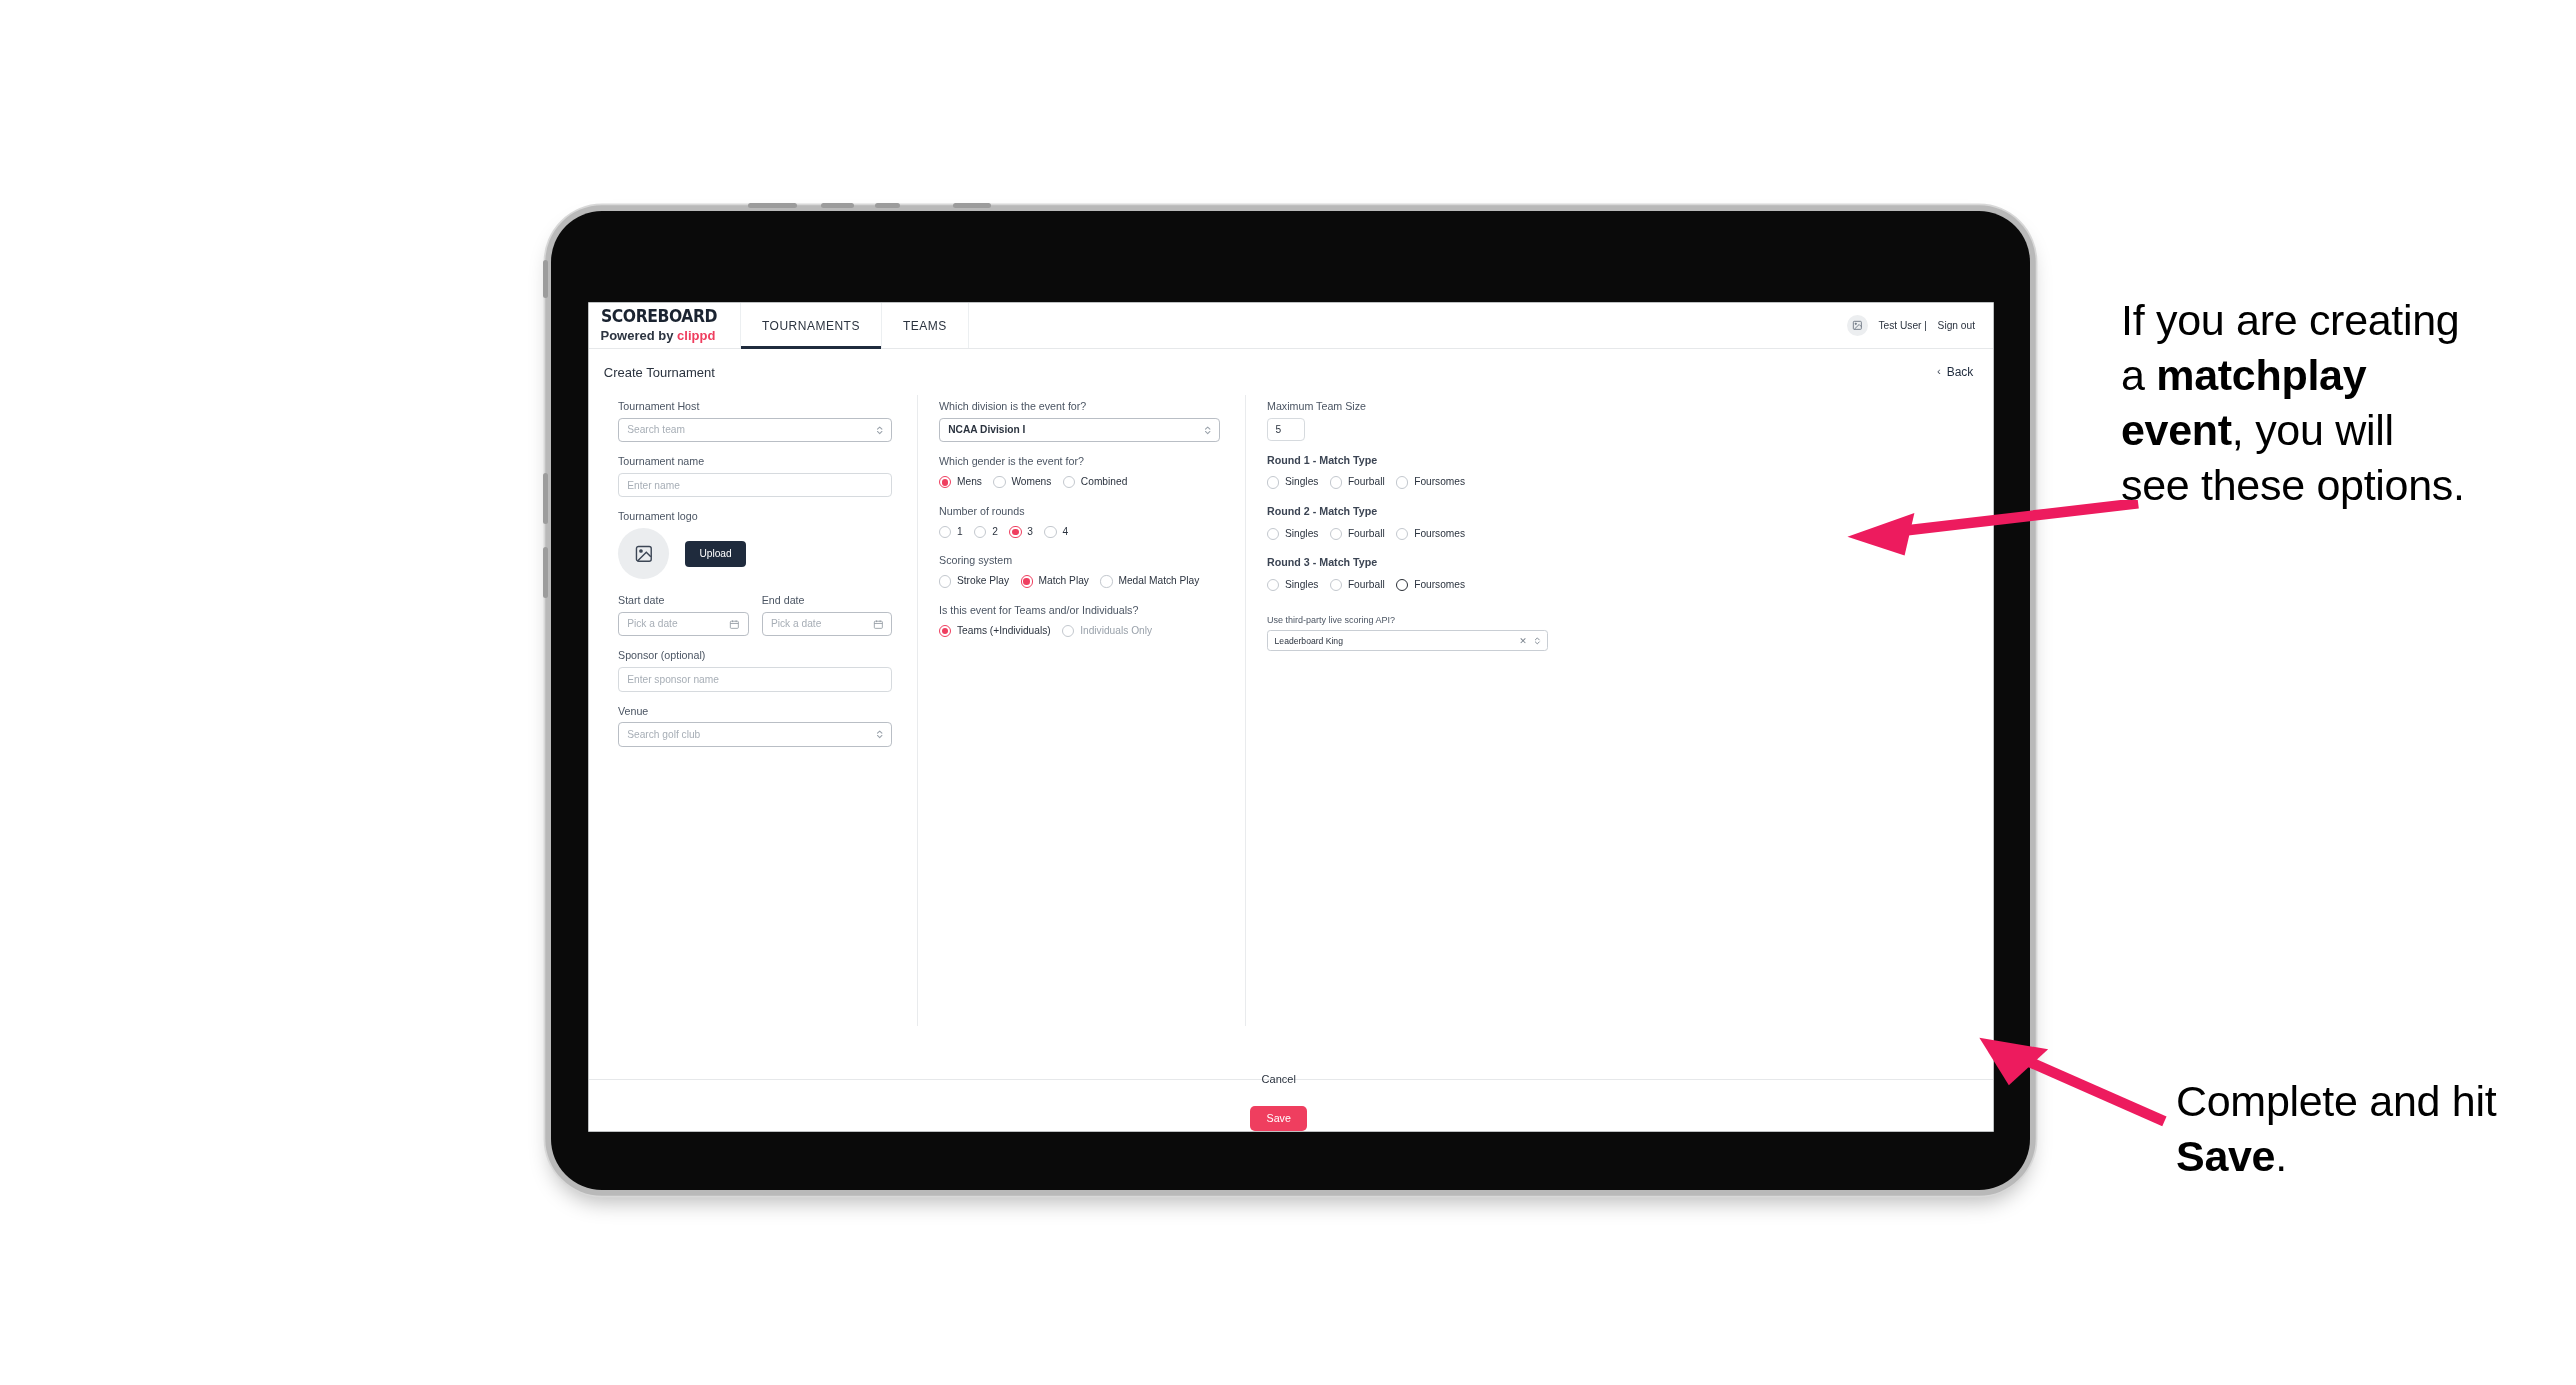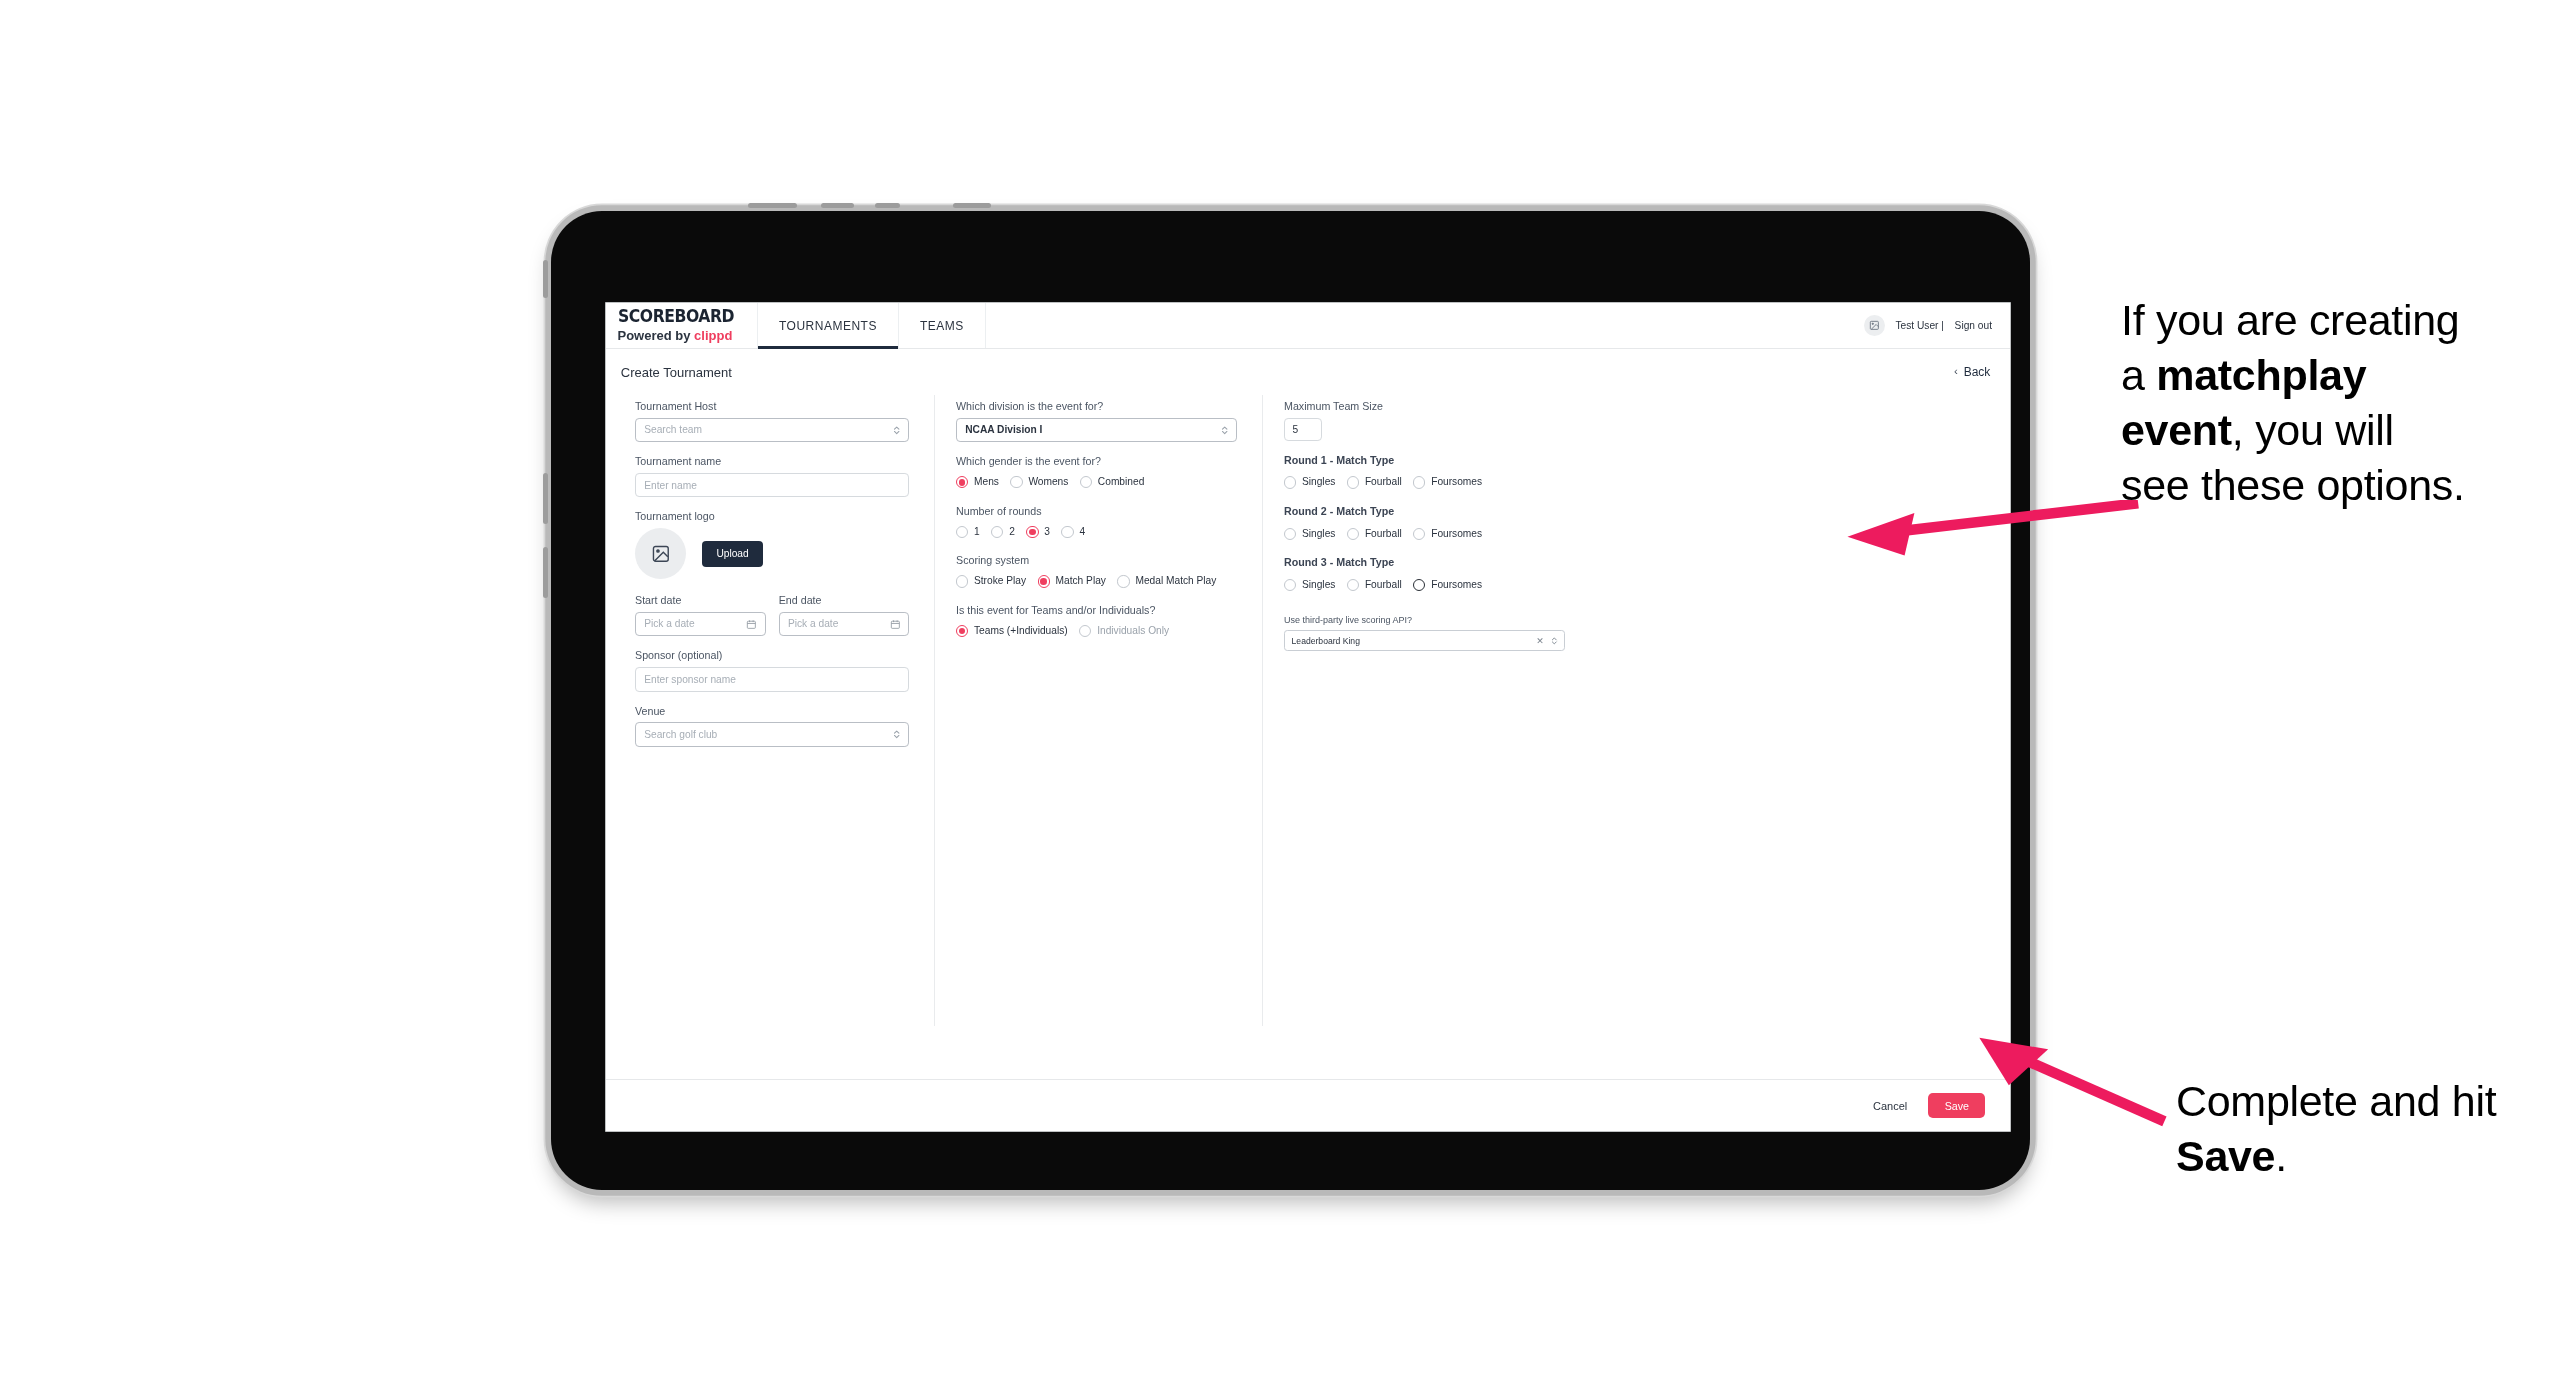--- a/index.html
+++ b/index.html
@@ -31,21 +31,20 @@
   }
 
   
   .viewport {
     position: absolute;
     left: 38px; top: 92px;
     width: 1404px; height: 828px;
     background: #ffffff;
     overflow: hidden;
     box-shadow: 0 0 0 0.8px #eceff1;
-    margin-left: 17px;
   }
 
   
   .topnav {
     height: 46px;
     display: flex; align-items: stretch;
     border-bottom: 0.8px solid #e6e8ea;
     background:#fff;
     position: relative;
   }
@@ -148,21 +147,21 @@
     width: 100%; height: 21px; border:0.8px solid #c9ced4; border-radius:3.3px;
     display:flex; align-items:center; padding: 0 6.6px; font-size: 8.6px; color:#2b333f;
   }
   .api-select .adorn { margin-left:auto; display:flex; align-items:center; gap:7.4px; color:#7c858f; font-size:9px; }
 
   
   .footer {
     position:absolute; left:0; right:0; bottom:0; height: 52px;
     border-top: 0.8px solid #e6e8ea; background:#fff;
     display:flex; align-items:center; justify-content:flex-end;
-    gap: 21px; padding-right: 24.6px;
+    gap: 21px; padding-right: 24.6px; flex-direction: column;
   }
   .cancel-btn { font-size: 11px; color:#2b333f; cursor:pointer; }
   .save-btn {
     background:#ef3e5f; color:#fff; font-size:10.7px;
     padding: 6.6px 16.4px; border-radius:4.9px; cursor:pointer;
   }
 
   
   .anno {
     position:absolute; color:#000;

